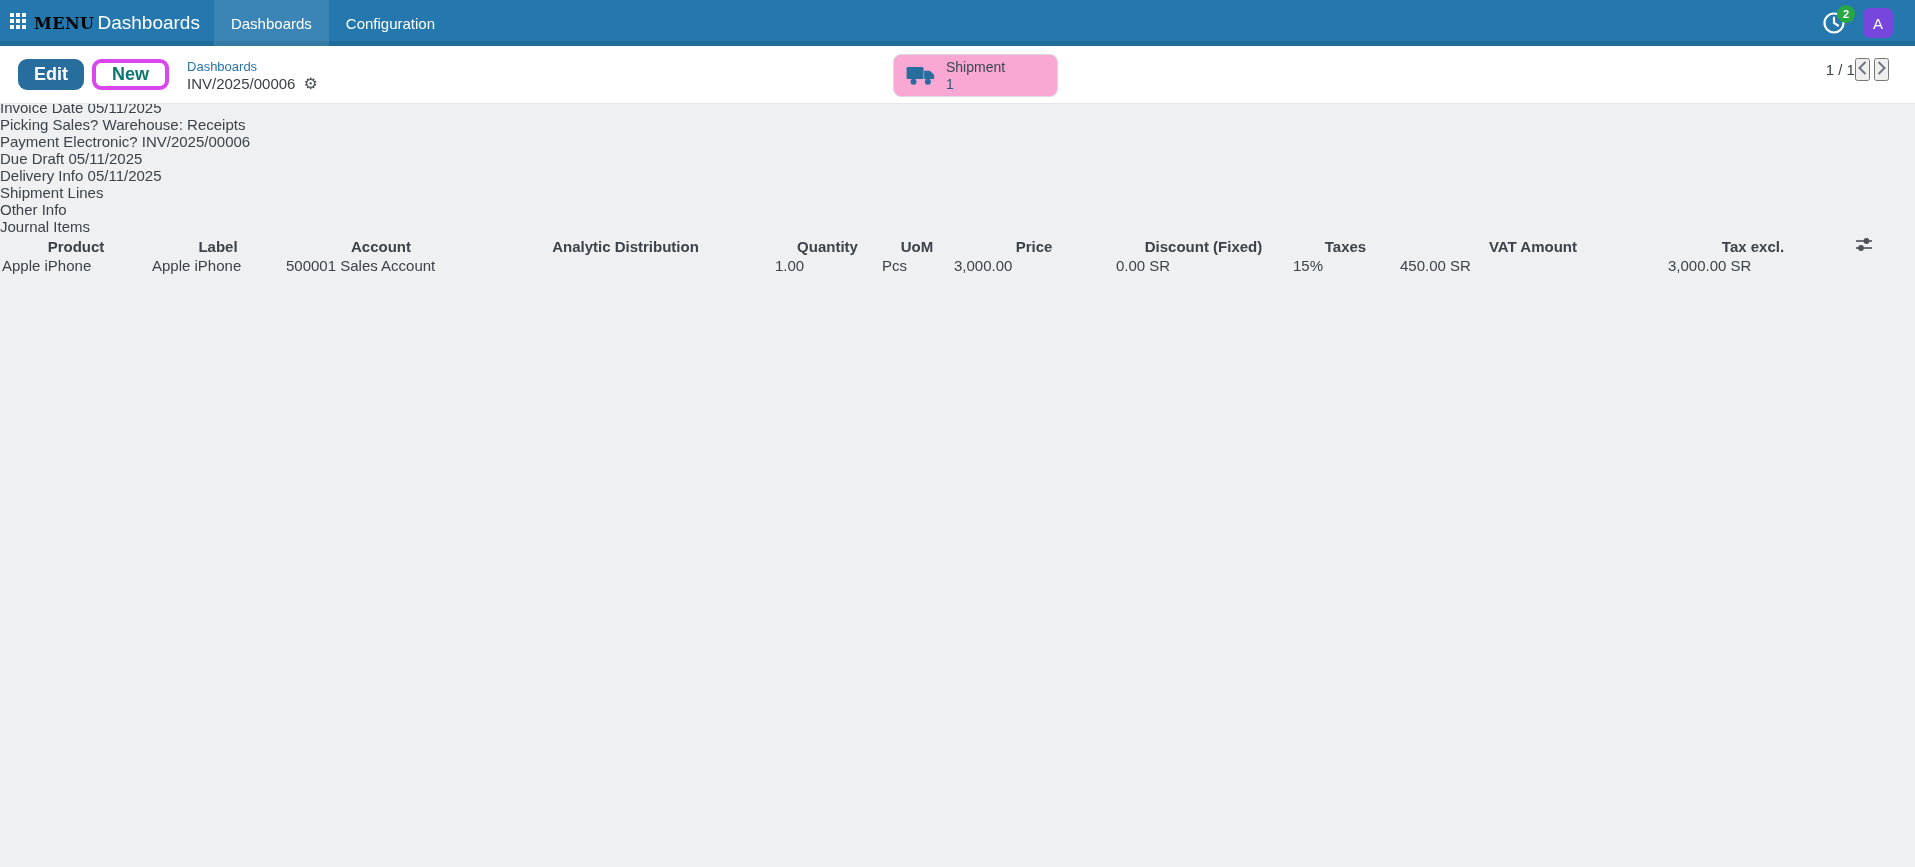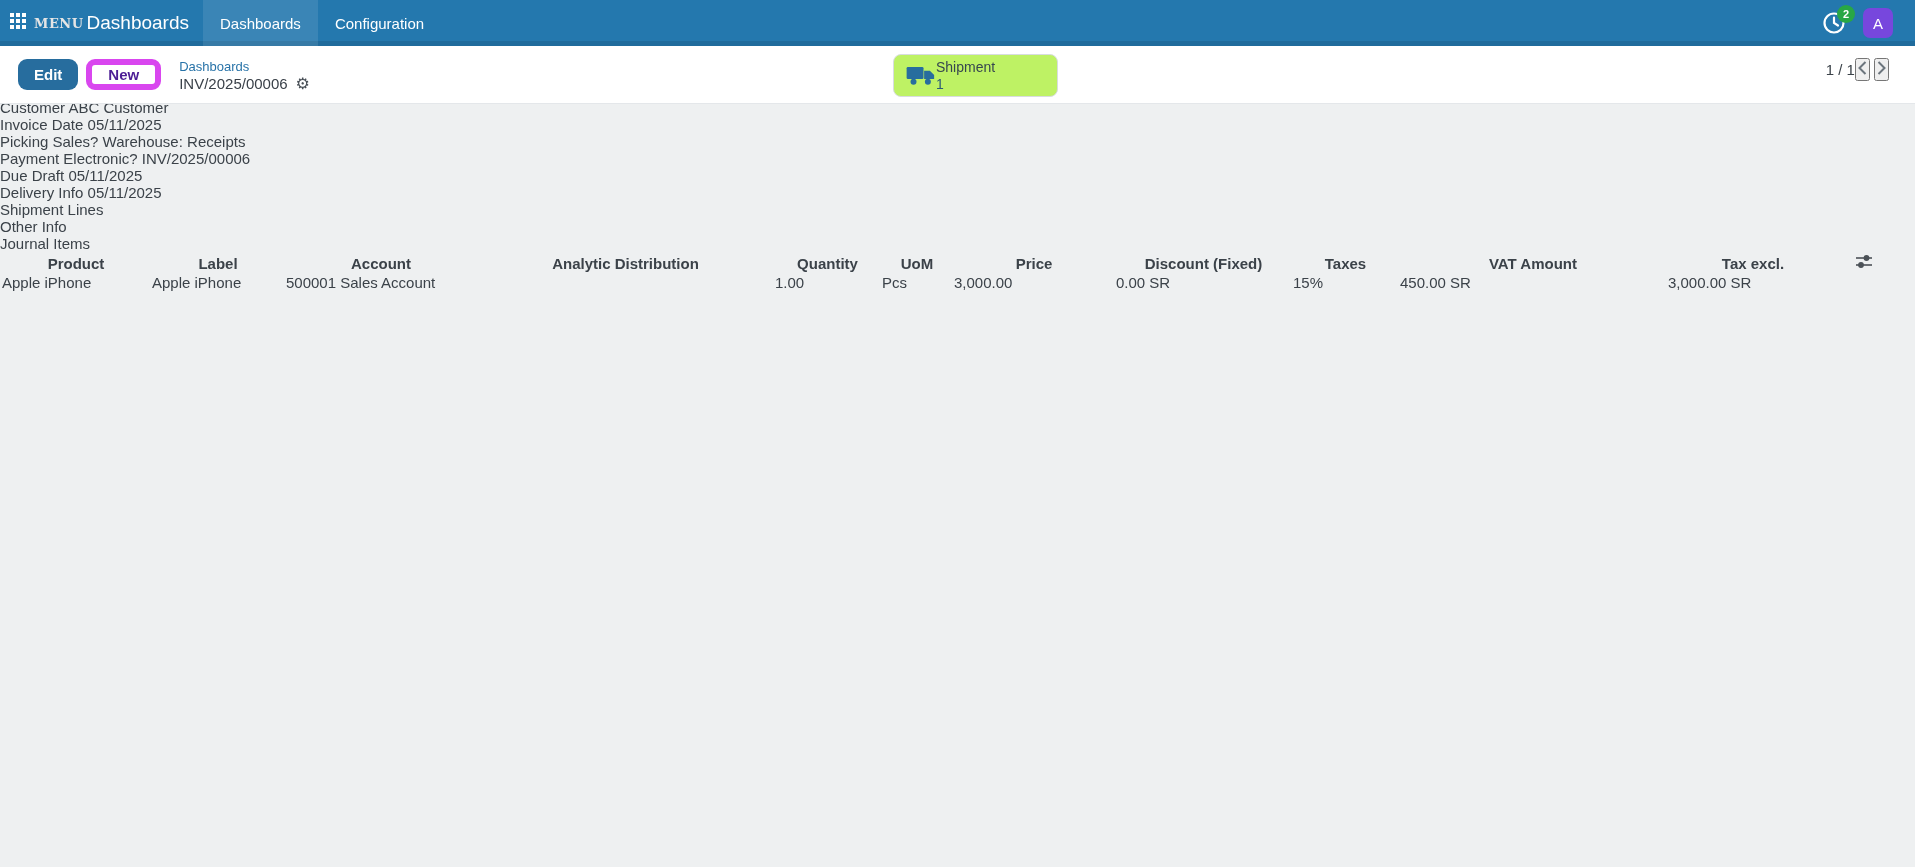--- a/index.html
+++ b/index.html
@@ -5,48 +5,48 @@
   * { margin:0; padding:0; box-sizing:border-box; }
   html,body { width:1915px; height:867px; overflow:hidden; background:#eef0f1;
               font-family:"Liberation Sans", sans-serif; font-size:15px; color:#3b4249; }
 
   
   .navbar { position:absolute; top:0; left:0; width:1915px; height:46px;
             background:#2478ae; display:flex; align-items:center; justify-content:space-between;
             box-shadow: inset 0 -5px 0 rgba(0,0,0,0.10); z-index:30; }
   .nav-left { display:flex; align-items:center; height:100%; }
   .brand { display:flex; align-items:center; gap:7px; padding:0 14px 0 10px; height:100%; cursor:pointer; }
-  .brand-menu { color:#e5e5e5; font-family:"DejaVu Serif", serif; font-weight:700; font-size:13px; letter-spacing:.5px; }
+  .brand-menu { color:#000000; font-family:"DejaVu Serif", serif; font-weight:700; font-size:16px; letter-spacing:.5px; }
   .brand-app  { color:#fff; font-size:19px; font-weight:300; margin-left:-4px; }
   .nav-item { color:#fff; font-size:15px; padding:0 17px; height:100%; display:flex; align-items:center; cursor:pointer; }
   .nav-item.active { background:rgba(255,255,255,0.10); }
   .nav-right { display:flex; align-items:center; gap:16px; padding-right:22px; height:100%; }
   .activity { position:relative; width:26px; height:26px; cursor:pointer; }
   .activity-badge { position:absolute; top:-5px; right:-8px; background:#28a745; color:#fff;
                     border-radius:50%; width:18px; height:18px; font-size:11px; font-weight:700;
                     display:flex; align-items:center; justify-content:center; }
   .avatar { width:30px; height:30px; background:#7747dd; border-radius:7px; color:#fff;
             display:flex; align-items:center; justify-content:center; font-size:15px; cursor:pointer; }
 
   
   .control-panel { position:absolute; top:46px; left:0; width:1915px; height:58px; background:#fff;
                    border-bottom:1px solid #e4e7ea; z-index:20; }
   .cp-left { position:absolute; left:18px; top:13px; display:flex; align-items:flex-start; gap:8px; }
-  .btn { border:none; border-radius:9px; font-size:15px; font-weight:600; cursor:pointer;
+  .btn { border:none; border-radius:9px; font-size:18px; font-weight:600; cursor:pointer;
          padding:0 16px; height:31px; font-family:"Liberation Sans", sans-serif; }
   .btn-primary { background:#276d9e; color:#fff; }
-  .btn-outline { background:#fff; color:#4c1d95; border:6px solid #d946ef; }
+  .btn-outline { background:#fff; color:#0f766e; border:4px solid #d946ef; }
   .breadcrumb { margin-left:10px; display:flex; flex-direction:column; line-height:1.2; }
   .bc-parent { color:#2873a8; font-size:13px; text-decoration:none; cursor:pointer; }
   .bc-current-row { display:flex; align-items:center; gap:8px; }
   .bc-current { color:#3a4149; font-size:15px; }
   .gear { color:#495057; font-size:16px; cursor:pointer; line-height:1; }
-  .shipment-btn { position:absolute; left:893px; top:8px; width:165px; height:43px; background:#bef264;
+  .shipment-btn { position:absolute; left:893px; top:8px; width:165px; height:43px; background:#f9a8d4;
                   border:1px solid #d8dcdf; border-radius:8px; display:flex; align-items:center;
-                  padding:0 12px; cursor:pointer; }
+                  gap:10px; padding:0 12px; cursor:pointer; }
   .shipment-text { display:flex; flex-direction:column; line-height:1.15; text-align:left; }
   .shipment-label { font-size:14px; color:#37474f; }
   .shipment-count { font-size:14px; color:#2b5a77; }
   .pager { position:absolute; right:26px; top:12px; display:flex; align-items:center; }
   .pager-value { font-size:15px; color:#49505"; color:#495057; cursor:pointer; }
   .pager-btns { display:flex; gap:2px; }
   .pager-btn { width:36px; height:33px; background:#e9eaeb; border:none; border-radius:6px;
                display:flex; align-items:center; justify-content:center; cursor:pointer; }
 
   /* ---------- Status bar ---------- */
@@ -229,24 +229,20 @@
 
 <div class="sheet">
   <div class="ribbon-wrap">
     <div class="ribbon">IN PAYMENT</div>
   </div>
 
   <div class="checkbox"></div>
   <div class="doc-type">Customer Invoice</div>
   <div class="doc-number">INV/2025/00006</div>
 
-  <div class="customer-row">
-    <span class="field-label">Customer</span>
-    <a class="link">ABC Customer</a>
-  </div>
 
   <div class="fields">
     <div class="field-row">
       <span class="field-label"><span>Invoice Date</span></span>
       <span class="field-value">05/11/2025</span>
     </div>
     <div class="field-row">
       <span class="field-label"><span>Picking Sales</span><span class="help-sup">?</span></span>
       <a class="link">Warehouse: Receipts</a>
     </div>

